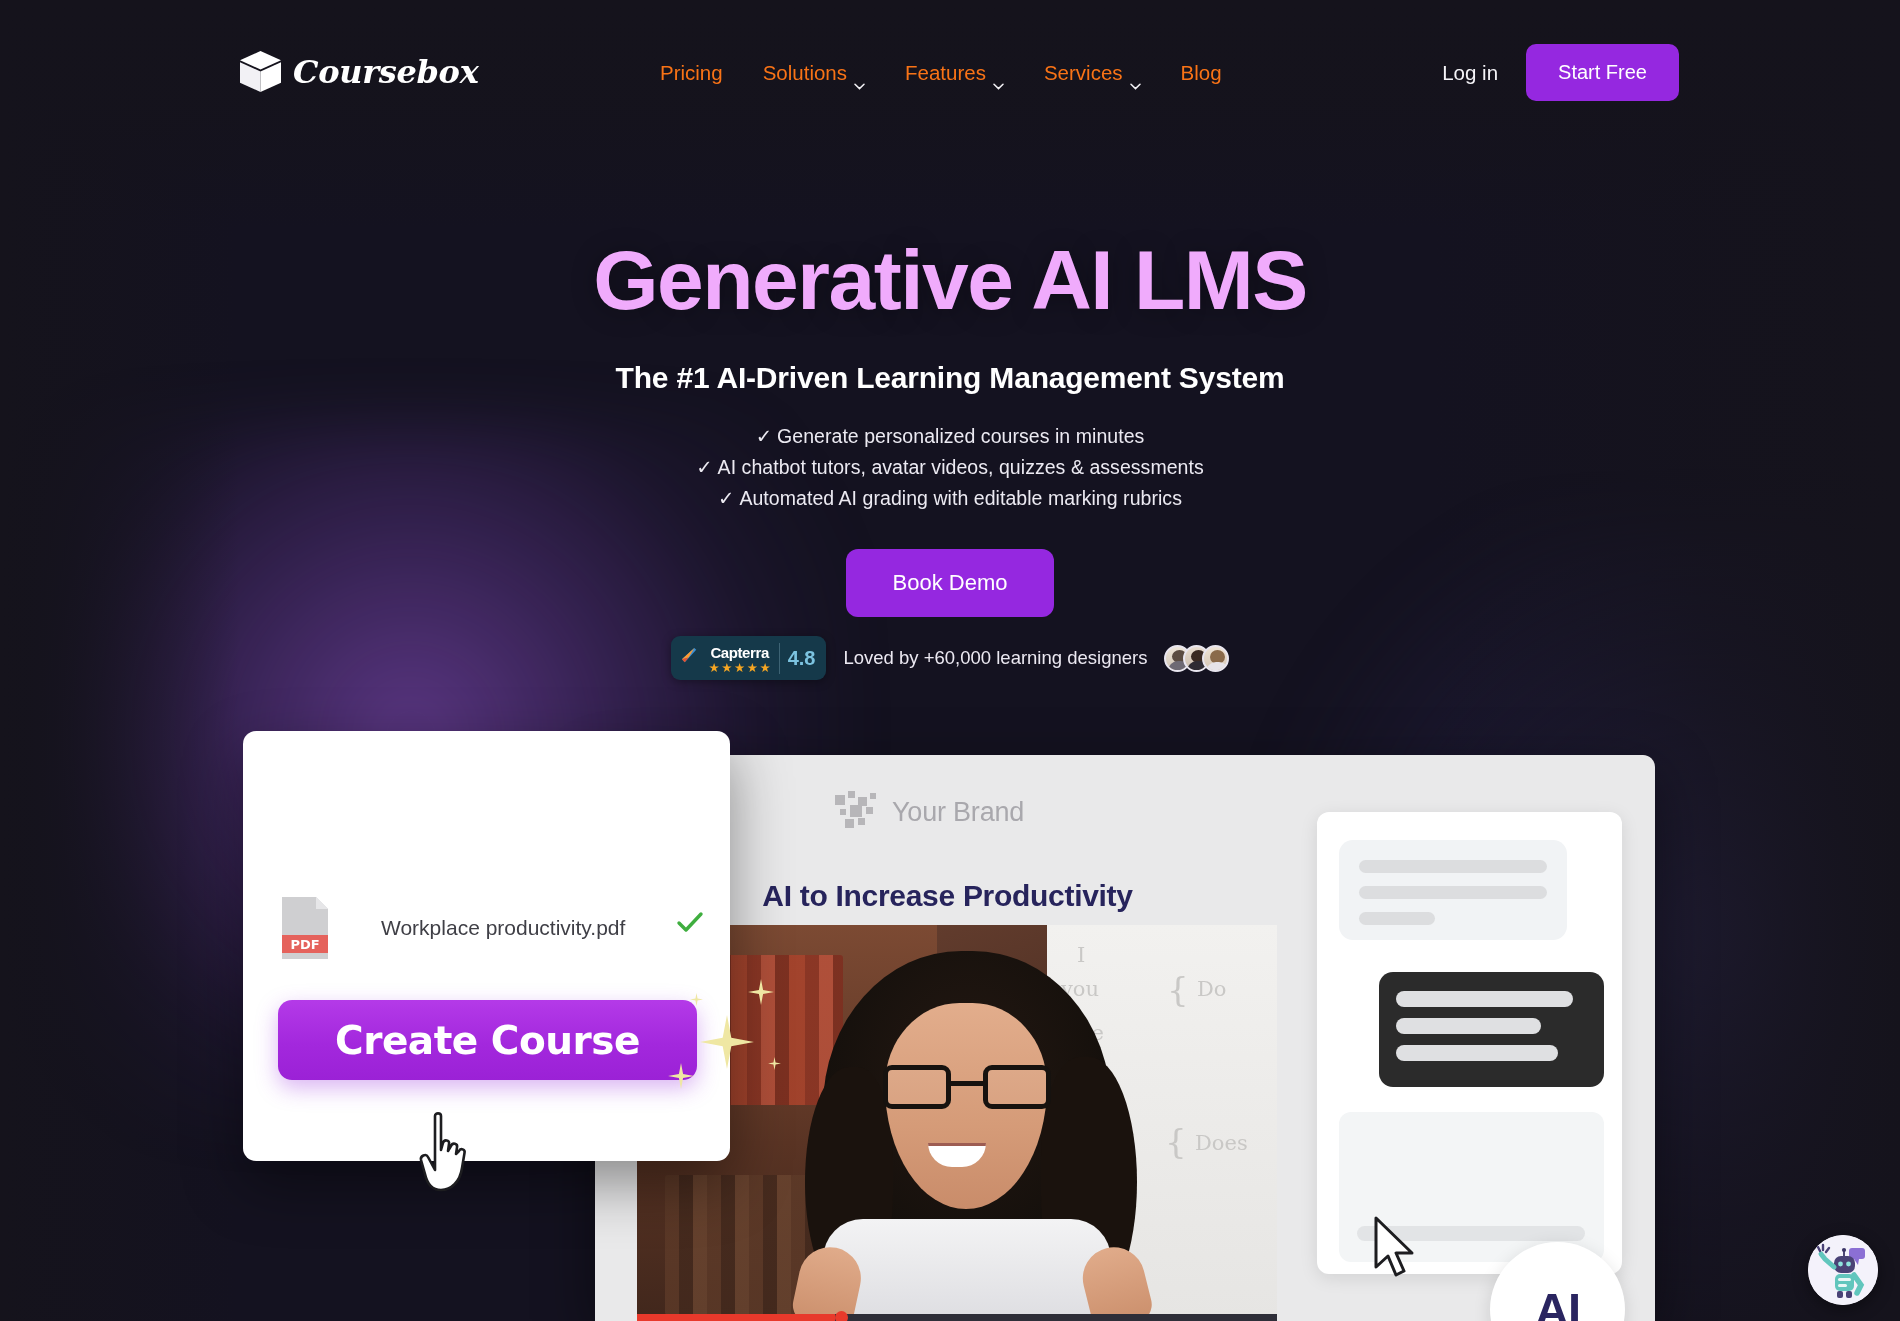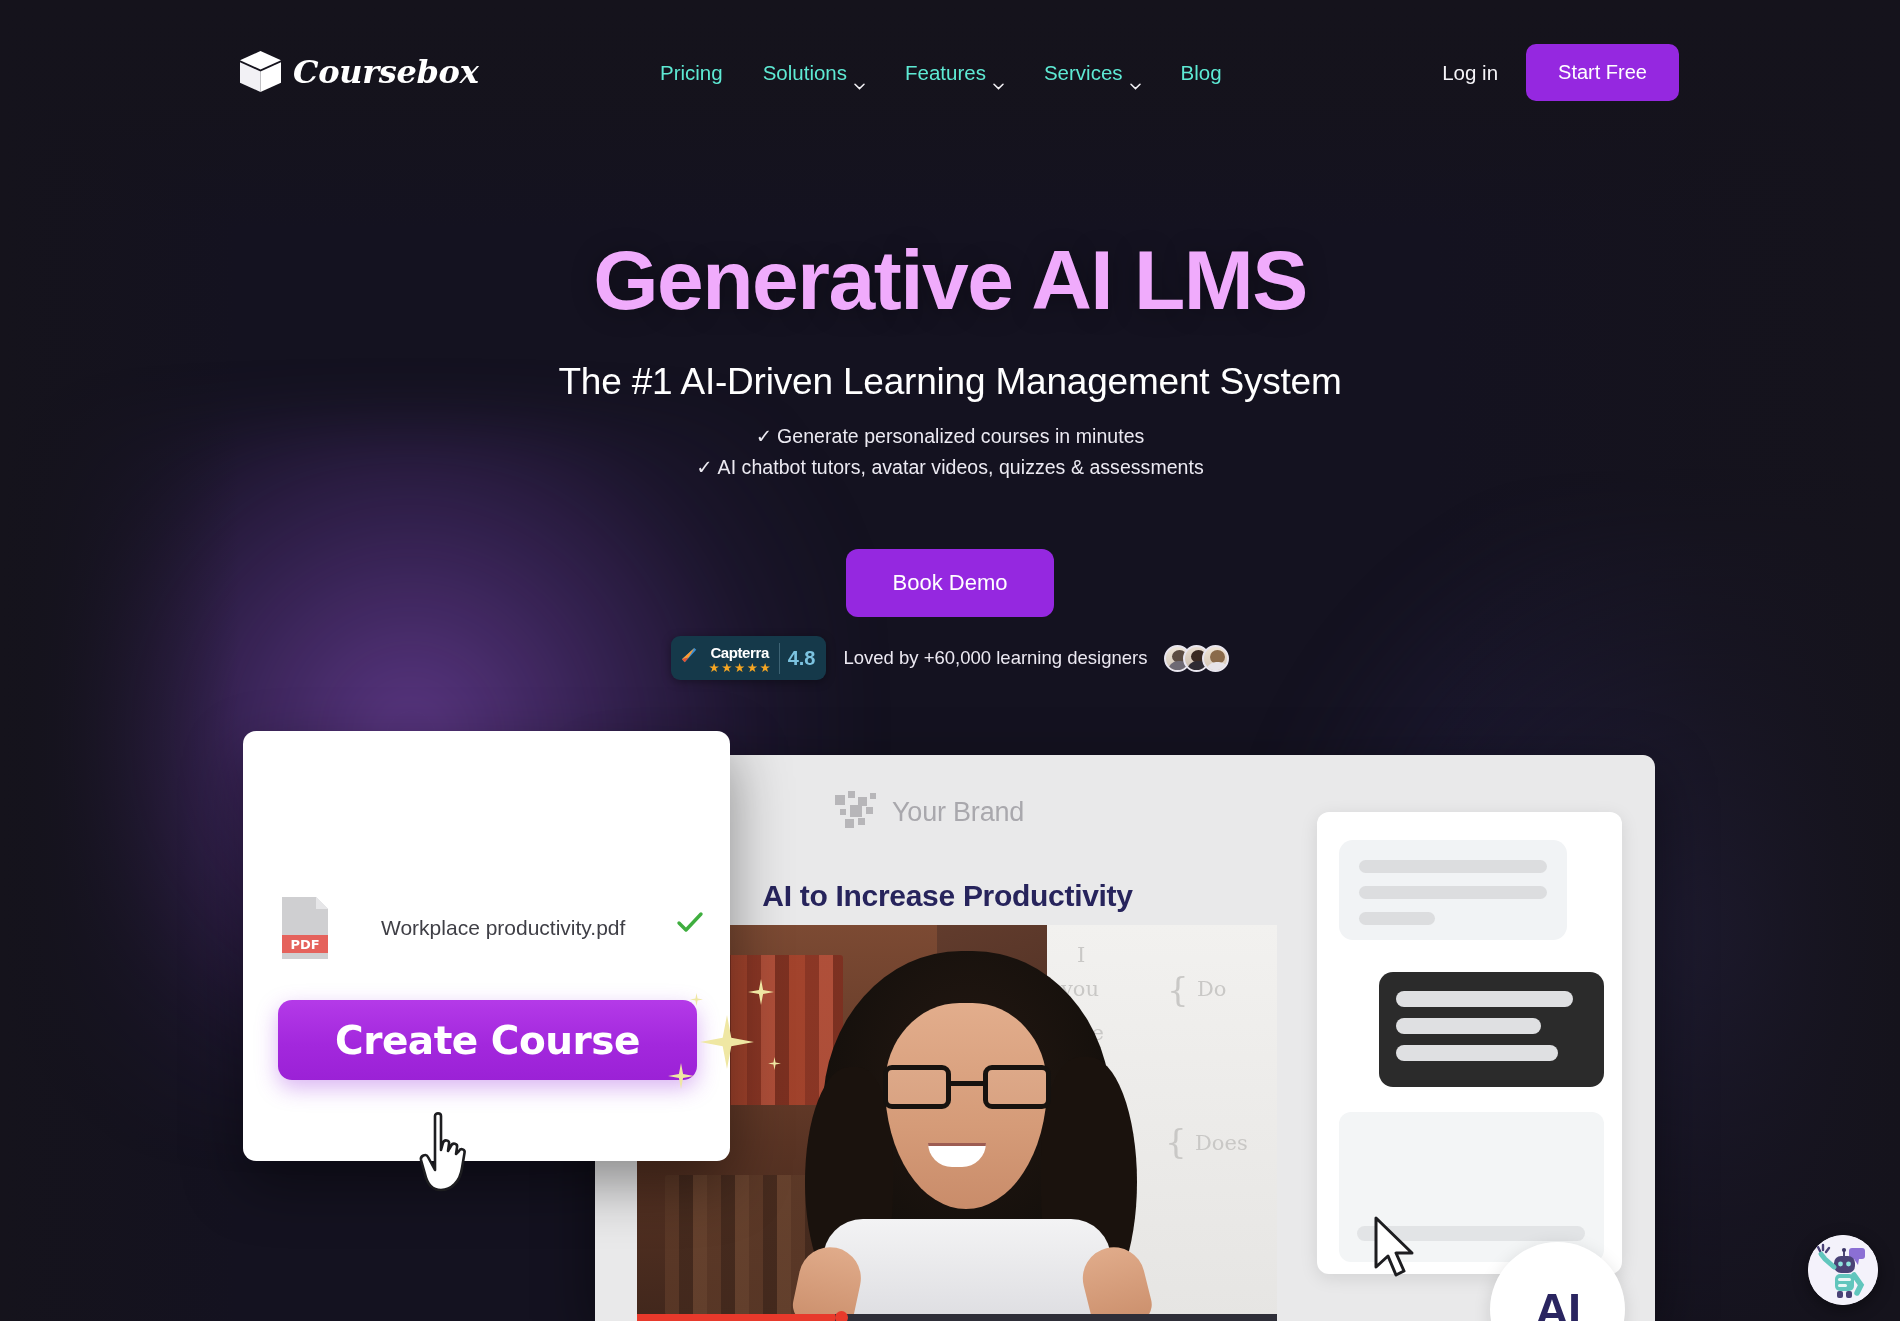--- a/index.html
+++ b/index.html
@@ -63,42 +63,42 @@
     display:flex; align-items:center; z-index:40;
   }
   .logo { position:absolute; left:237px; top:48px; display:flex; align-items:center; gap:9px; }
   .logo-mark { width:47px; height:47px; position:relative; }
   .logo-text {
     color:#fff; font-family:"DejaVu Serif", serif;
     font-style:italic; font-weight:700; font-size:32px; letter-spacing:-.3px;
   }
   .nav { position:absolute; left:640px; top:57px; display:flex; align-items:center; gap:0; }
   .nav-item {
-    color:#5eead4; font-size:20.5px; padding:4px 20px;
+    color:#f97316; font-size:20.5px; padding:4px 20px;
     display:flex; align-items:center; gap:7px; cursor:pointer; white-space:nowrap;
   }
   .chev { width:11px; height:7px; position:relative; top:1px; }
   .right-actions { position:absolute; right:221px; top:44px; display:flex; align-items:center; gap:28px; }
   .login { color:#f5f4f8; font-size:20.5px; cursor:pointer; }
   .start-free {
     background:#9528e0; color:#fff; font-size:20px;
     padding:17px 32px; border-radius:10px; border:none; cursor:pointer;
     font-family:"Liberation Sans", sans-serif;
   }
 
   
   .hero { position:absolute; left:0; top:0; width:100%; z-index:30; text-align:center; }
   .h1 {
     position:absolute; left:0; right:0; top:238px;
     color:#f0abfc; font-size:84px; font-weight:700; letter-spacing:-1.5px; line-height:1;
     text-shadow:0 2px 24px rgba(0,0,0,.35);
   }
   .h2 {
     position:absolute; left:0; right:0; top:361px;
-    color:#fff; font-size:37px; font-weight:400; letter-spacing:-.2px;
+    color:#fff; font-size:30px; font-weight:700; letter-spacing:-.2px;
   }
   .bullets { position:absolute; left:0; right:0; top:421px; }
   .bullet {
     color:#eceaf2; font-size:19.5px; line-height:31px; letter-spacing:.05px;
   }
   .bullet .tick { margin-right:5px; }
   .book-demo-wrap { position:absolute; left:0; right:0; top:549px; text-align:center; }
   .book-demo {
     background:#9528e0; color:#fff; font-size:22px;
     padding:21px 47px; border-radius:12px; border:none; cursor:pointer;
@@ -337,20 +337,23 @@
   <div class="hero">
     <div class="h1">Generative AI LMS</div>
     <div class="h2">The #1 AI-Driven Learning Management System</div>
 
     <div class="bullets">
       <div class="bullet">
         <span class="tick">✓</span><span>Generate personalized courses in minutes</span>
       </div>
       <div class="bullet">
         <span class="tick">✓</span><span>AI chatbot tutors, avatar videos, quizzes &amp; assessments</span>
+      </div>
+      <div class="bullet">
+        <span class="tick">✓</span><span>Automated AI grading with editable marking rubrics</span>
       </div>
     </div>
 
     <div class="book-demo-wrap">
       <button class="book-demo">Book Demo</button>
     </div>
 
     <div class="social">
       <div class="capterra">
         <span>

